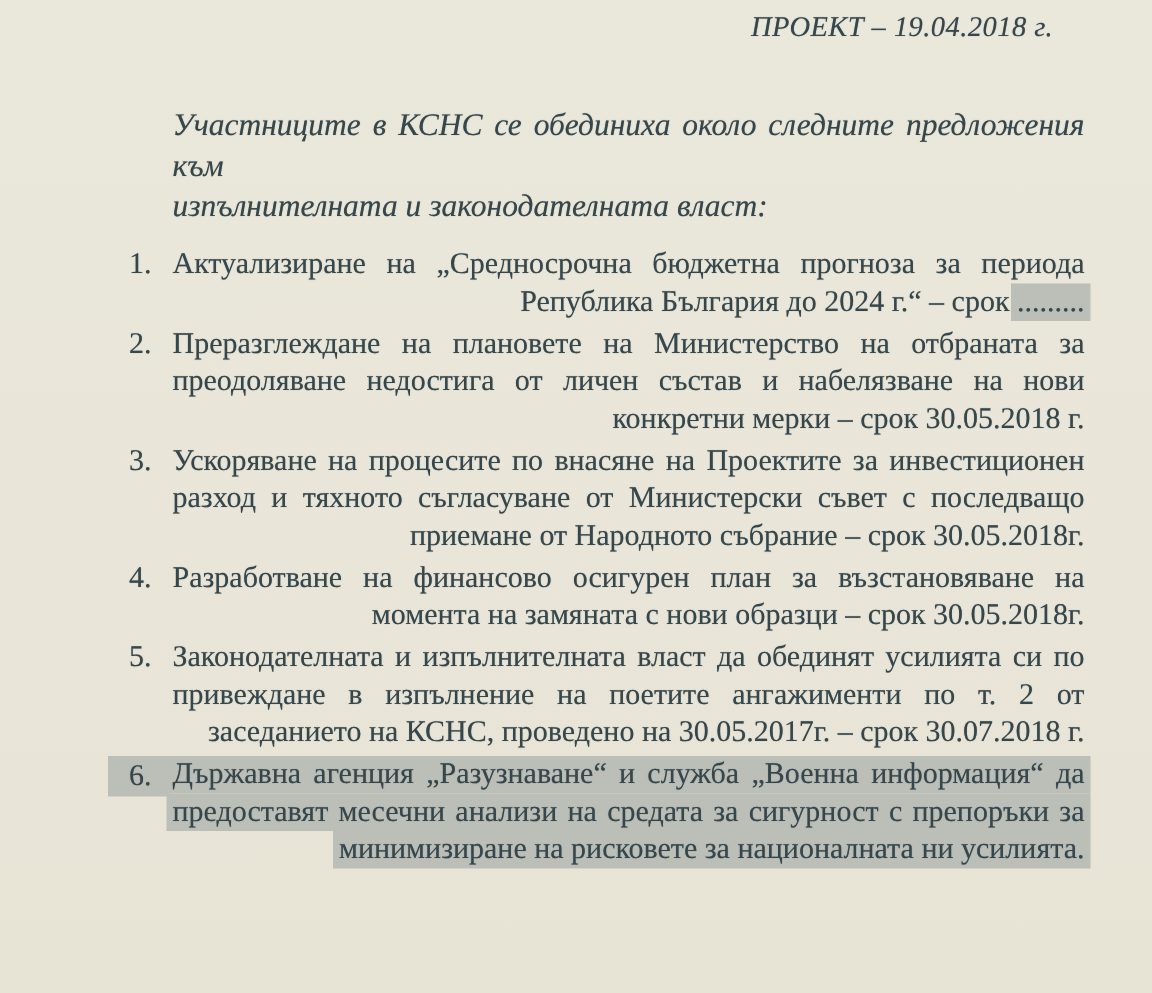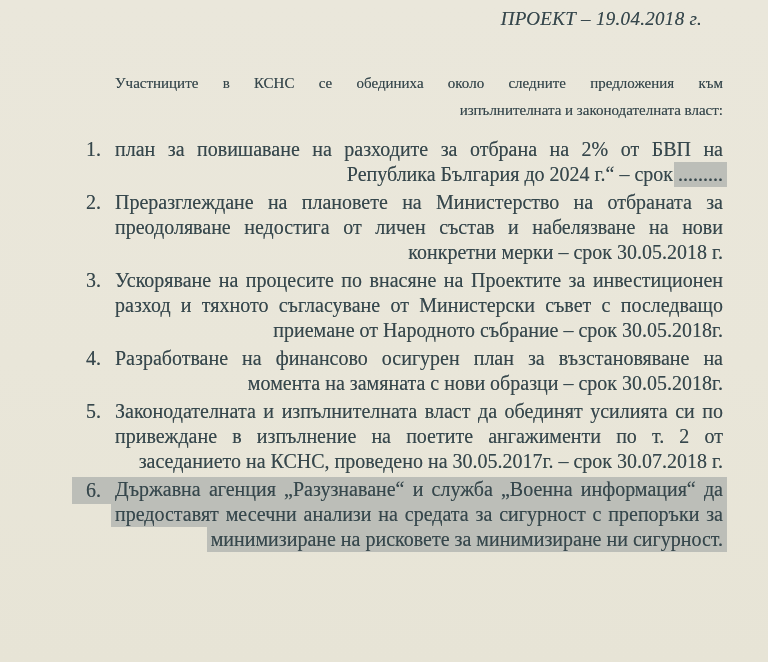--- a/index.html
+++ b/index.html
@@ -22,26 +22,27 @@
   }
   .doc-header{
     padding:8px 66px 0 0;
     text-align:right;
     font-style:italic;
     font-size:19px;
     letter-spacing:0.3px;
   }
   .intro{
     margin:40px 45px 0 68px;  
-    font-size:15px;
+    font-size:21px;
     line-height:27px;
+    font-style:italic;
   }
   .intro .line{text-align:justify;}
   .intro .line.just{text-align-last:justify;}
-  .intro .line.nojust{text-align:right;}
+  .intro .line.nojust{text-align:left;}
   .plist{
     margin:13px 45px 0 68px;
     font-size:20px;
     line-height:25px;
   }
   .item{margin:0 0 3px 0;}
   .line{
     position:relative;
     padding-left:47px;      
     text-align:justify;
@@ -71,22 +72,21 @@
 
   <div class="doc-header">ПРОЕКТ – 19.04.2018 г.</div>
 
   <div class="intro">
       <div class="line just"><span class="seg">Участниците в КСНС се обединиха около следните предложения към</span></div>
       <div class="line nojust"><span class="seg">изпълнителната и законодателната власт:</span></div>
     </div>
 
   <div class="plist">
       <div class="item">
-        <div class="line just"><span class="num">1.</span></div>
-        <div class="line just"><span class="seg">план за повишаване на разходите за отбрана на 2% от БВП на</span></div>
+        <div class="line just"><span class="num">1.</span><span class="seg">Актуализиране на „Средносрочна бюджетна прогноза за периода</span></div>
         <div class="line nojust"><span class="seg">Република България до 2024 г.“ – срок </span><span class="seg hl">.........</span></div>
       </div>
       <div class="item">
         <div class="line just"><span class="num">2.</span><span class="seg">Преразглеждане на плановете на Министерство на отбраната за</span></div>
         <div class="line just"><span class="seg">преодоляване недостига от личен състав и набелязване на нови</span></div>
         <div class="line nojust"><span class="seg">конкретни мерки – срок 30.05.2018 г.</span></div>
       </div>
       <div class="item">
         <div class="line just"><span class="num">3.</span><span class="seg">Ускоряване на процесите по внасяне на Проектите за инвестиционен</span></div>
         <div class="line just"><span class="seg">разход и тяхното съгласуване от Министерски съвет с последващо</span></div>
@@ -97,17 +97,17 @@
         <div class="line nojust"><span class="seg">момента на замяната с нови образци – срок 30.05.2018г.</span></div>
       </div>
       <div class="item">
         <div class="line just"><span class="num">5.</span><span class="seg">Законодателната и изпълнителната власт да обединят усилията си по</span></div>
         <div class="line just"><span class="seg">привеждане в изпълнение на поетите ангажименти по т. 2 от</span></div>
         <div class="line nojust"><span class="seg">заседанието на КСНС, проведено на 30.05.2017г.  – срок 30.07.2018 г.</span></div>
       </div>
       <div class="item">
         <div class="line just"><span class="num hl">6.</span><span class="seg hl">Държавна агенция „Разузнаване“ и служба „Военна информация“ да</span></div>
         <div class="line just"><span class="seg hl">предоставят месечни анализи на средата за сигурност с препоръки за</span></div>
-        <div class="line nojust"><span class="seg hl">минимизиране на рисковете за минимизиране ни сигурност.</span></div>
+        <div class="line nojust"><span class="seg hl">минимизиране на рисковете за националната ни усилията.</span></div>
       </div>
     </div>
 
 </div>
 
 </body></html>

